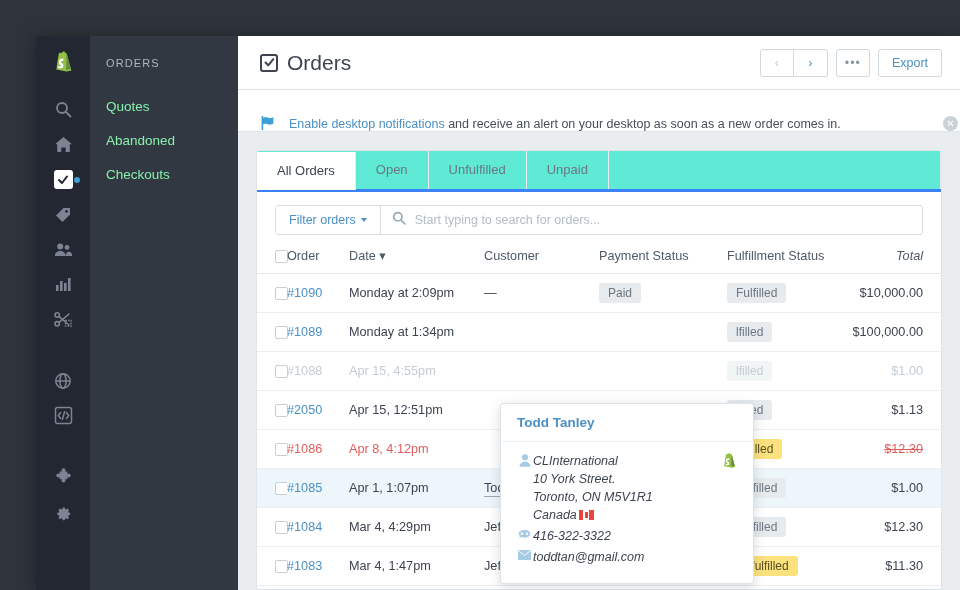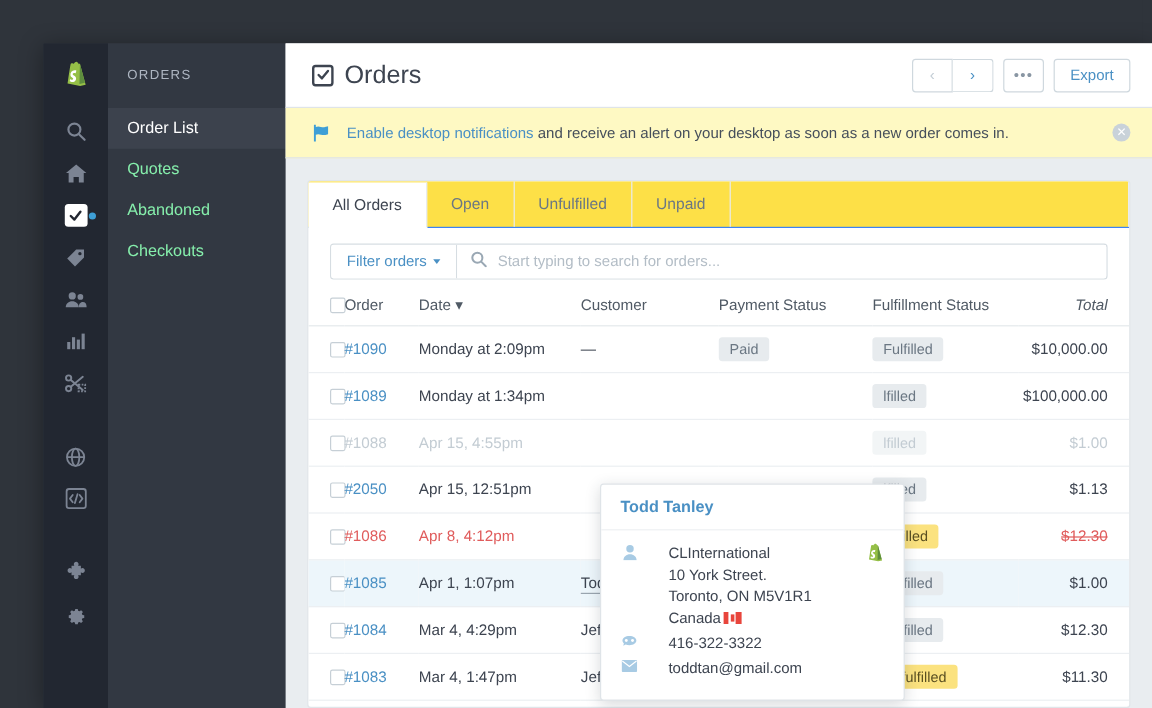--- a/index.html
+++ b/index.html
@@ -77,40 +77,40 @@
     color: #4a90c4; font-size: 12.5px; display: flex; align-items: center;
     justify-content: center; padding: 0 13px;
   }
   .btn-group { display: flex; }
   .btn-group .btn { border-radius: 0; border-left-width: 0; width: 34px; padding: 0; }
   .btn-group .btn:first-child { border-radius: 3px 0 0 3px; border-left-width: 1px; color: #c3cdd5; }
   .btn-group .btn:last-child { border-radius: 0 3px 3px 0; }
   .btn-dots { width: 34px; padding: 0; letter-spacing: 1px; color: #8996a3; }
 
   .notice {
-    height: 42px; background: #fef9c3; border-bottom: 1px solid #dfe4e8;
-    display: flex; align-items: center; padding: 0 18px 0 22px;
+    height: 42px; background: #ffffff; border-bottom: 1px solid #dfe4e8;
+    display: flex; align-items: flex-end; padding: 0 2px 0 22px;
     font-size: 12.5px; color: #464f5b; flex: 0 0 42px;
   }
   .notice .flag { margin-right: 14px; display: flex; }
   .notice a { color: #4a90c4; text-decoration: none; }
   .notice-close {
     margin-left: auto; width: 15px; height: 15px; border-radius: 50%;
     background: #c9d2d9; color: #fff; font-size: 10px; line-height: 15px;
     text-align: center;
   }
 
   .content { flex: 1 1 auto; padding: 18px 18px 0 18px; overflow: hidden; position: relative; }
   .card {
     background: #fff; border: 1px solid #e0e5e9; border-radius: 3px;
     height: 100%; display: flex; flex-direction: column; overflow: hidden;
   }
 
   
-  .tabs { display: flex; border-bottom: 1px solid #3b82f6; background: #fde047; flex: 0 0 39px; }
+  .tabs { display: flex; border-bottom: 3px solid #3b82f6; background: #5eead4; flex: 0 0 39px; }
   .tab {
     padding: 0 20px; height: 38px; line-height: 38px; font-size: 13px; color: #6b7783;
     border-right: 1px solid #e8ecef;
   }
   .tab.active { background: #fff; color: #3d4450; position: relative; top: 1px; border-bottom: 1px solid #fff; }
   .tabs-fill { flex: 1 1 auto; border-bottom: 0; }
 
   
   .filterbar { padding: 13px 18px; flex: 0 0 auto; }
   .filterwrap {
@@ -165,21 +165,21 @@
   .popover {
     position: absolute; left: 262px; top: 271px; width: 254px;
     background: #fff; border: 1px solid #dfe4e8; border-radius: 3px;
     box-shadow: 0 3px 12px rgba(40,50,60,.18); z-index: 40;
   }
   .pop-head {
     padding: 11px 16px; border-bottom: 1px solid #eef1f3;
     color: #4a90c4; font-size: 13.5px; font-weight: bold;
   }
   .pop-body { padding: 10px 16px 14px 16px; position: relative; }
-  .pop-row { display: flex; gap: 25px; font-size: 12.5px; color: #3d4450; line-height: 18px; margin-bottom: 3px; }
+  .pop-row { display: flex; gap: 1px; font-size: 12.5px; color: #3d4450; line-height: 18px; margin-bottom: 3px; font-style: italic; }
   .pop-ico { width: 15px; flex: 0 0 15px; color: #a8cbe4; display: flex; justify-content: center; padding-top: 2px; }
   .pop-bag { position: absolute; right: 16px; top: 10px; }
   .flagca {
     display: inline-block; width: 15px; height: 10px; background: #fff; position: relative;
     vertical-align: -1px; margin-left: 2px;
   }
   .flagca::before, .flagca::after {
     content:""; position:absolute; top:0; width: 4.5px; height: 10px; background: #e8453c;
   }
   .flagca::before { left: 0; } .flagca::after { right: 0; }
@@ -274,21 +274,20 @@
     </div>
     <div class="rail-icon">
       <svg width="18" height="18" viewBox="0 0 18 18" fill="#7c8493">
             <path d="M9 6.1A2.9 2.9 0 109 11.9 2.9 2.9 0 009 6.1zm7.2 3.7l-1.5-.3a5.7 5.7 0 00-.5-1.2l.9-1.3-1.5-1.5-1.3.9c-.4-.2-.8-.4-1.2-.5l-.3-1.5h-2.1l-.3 1.5c-.4.1-.8.3-1.2.5l-1.3-.9-1.5 1.5.9 1.3c-.2.4-.4.8-.5 1.2l-1.5.3v2.1l1.5.3c.1.4.3.8.5 1.2l-.9 1.3 1.5 1.5 1.3-.9c.4.2.8.4 1.2.5l.3 1.5h2.1l.3-1.5c.4-.1.8-.3 1.2-.5l1.3.9 1.5-1.5-.9-1.3c.2-.4.4-.8.5-1.2l1.5-.3V9.8z"></path>
           </svg>
     </div>
   </div>
 
   <div class="nav">
     <div class="nav-title">ORDERS</div>
-    <div class="nav-item active">Order List</div>
     <div class="nav-item">Quotes</div>
     <div class="nav-item">Abandoned Checkouts</div>
   </div>
 
   <div class="main">
 
     <div class="topbar">
       <div class="page-title">
         <span class="title-box">
           <svg width="11" height="11" viewBox="0 0 11 11" fill="none" stroke="#3d4450" stroke-width="2">

